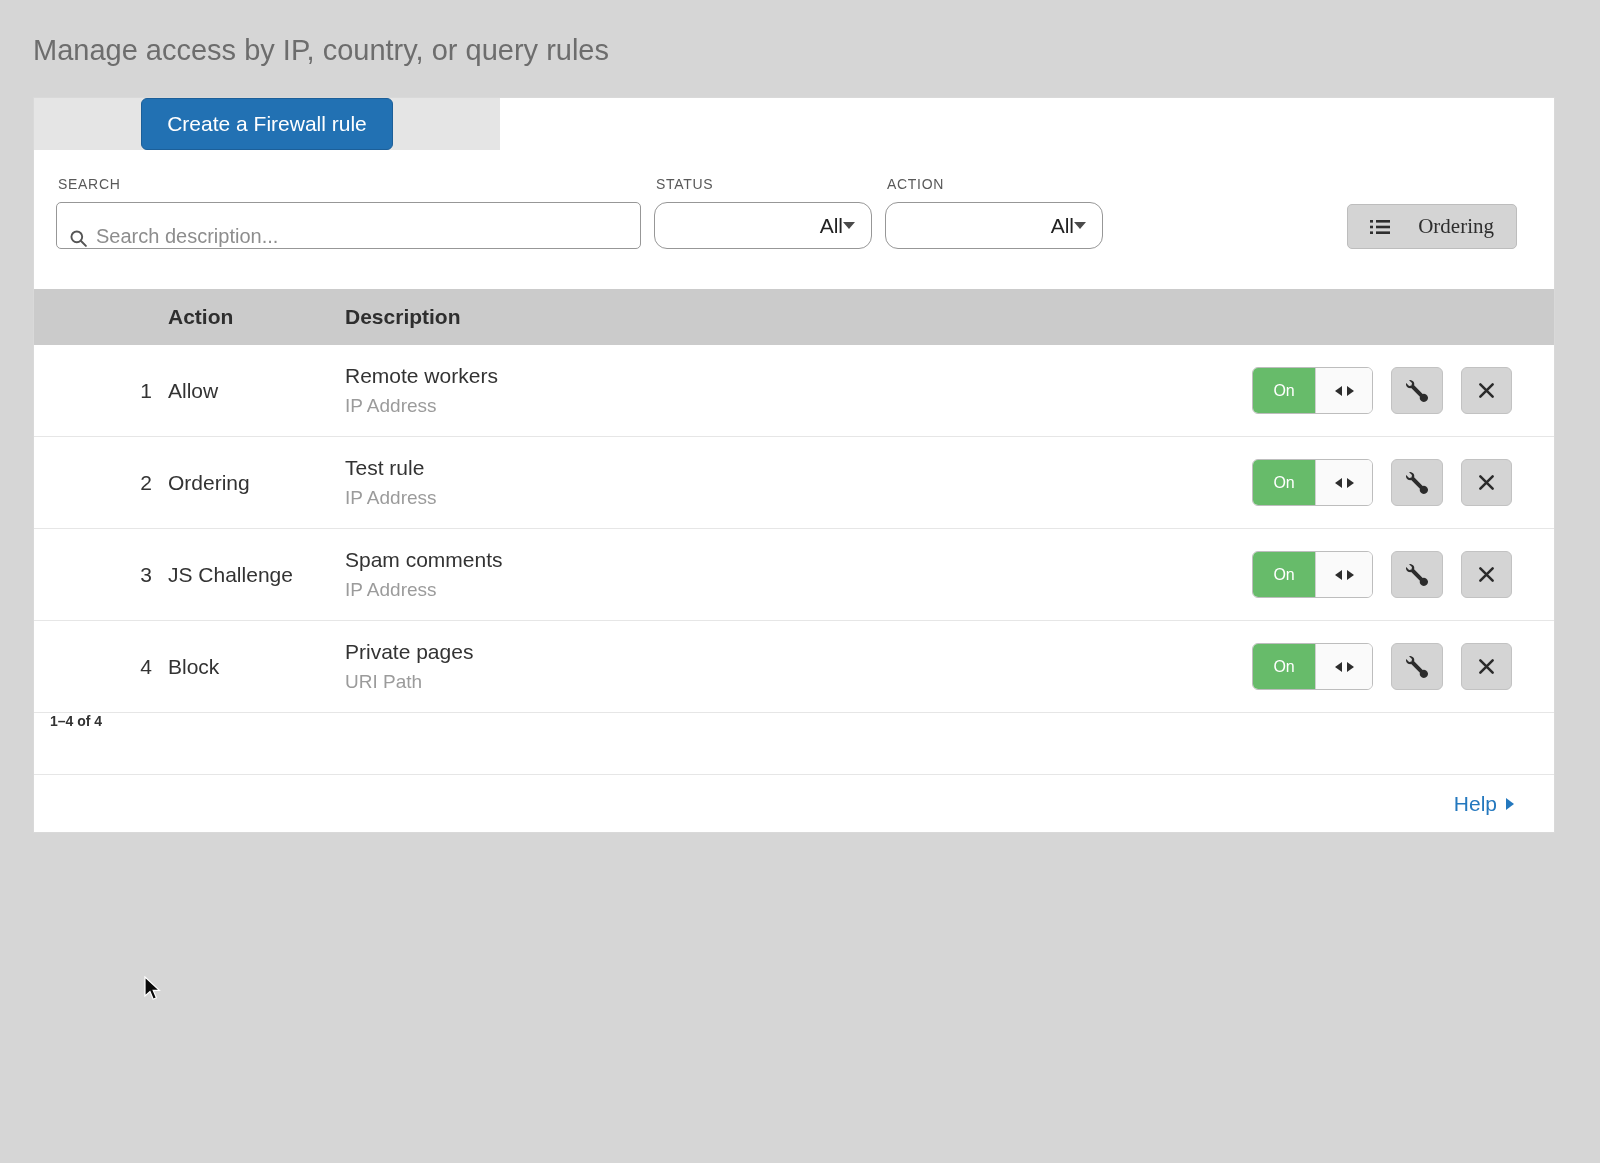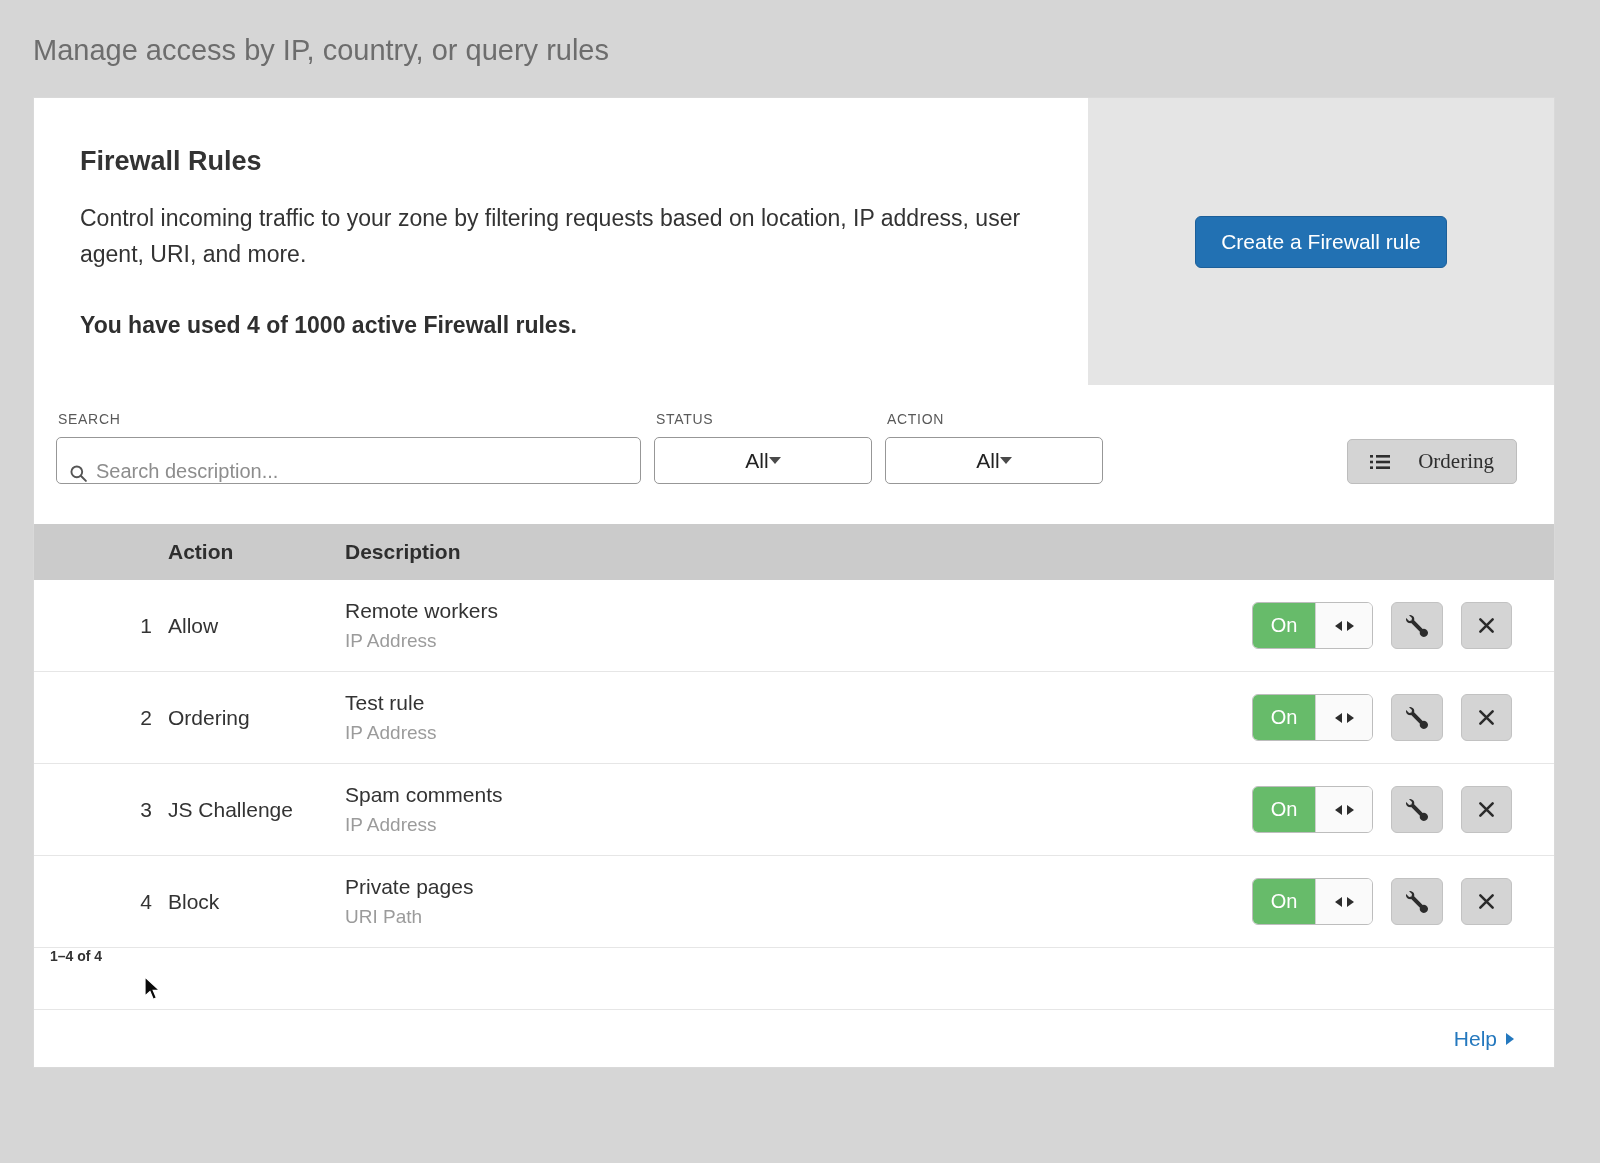--- a/index.html
+++ b/index.html
@@ -60,23 +60,23 @@
     padding: 0 12px;
   }
   .search-box input {
     flex: 1; border: none; outline: none;
     font-family: "Liberation Sans", sans-serif;
     font-size: 20px; color: #333; background: transparent;
   }
   .search-box input::placeholder { color: #8d8d8d; }
   .select-filter { width: 218px; }
   .select {
-    display: flex; align-items: center; justify-content: center;
+    display: flex; align-items: center; justify-content: flex-end;
     height: 47px; background: #fff;
-    border: 1px solid #979797; border-radius: 5px;
+    border: 1px solid #979797; border-radius: 13px;
     padding: 0 16px; font-size: 21px; color: #222; cursor: pointer;
   }
   .caret {
     width: 0; height: 0;
     border-left: 6px solid transparent; border-right: 6px solid transparent;
     border-top: 7px solid #4a4a4a;
   }
   .btn-ordering {
     margin-left: auto;
     display: flex; align-items: center; gap: 28px;
@@ -108,21 +108,21 @@
   .desc-sub { font-size: 19px; color: #9b9b9b; }
 
   .toggle {
     display: flex; height: 47px;
     border-radius: 6px; overflow: hidden;
     border: 1px solid #bdbdbd; cursor: pointer;
   }
   .toggle-on {
     width: 63px; background: #67bb6a; color: #fff;
     display: flex; align-items: center; justify-content: center;
-    font-size: 20px;
+    font-size: 16px;
   }
   .toggle-handle {
     width: 58px; background: #fafafa;
     border-left: 1px solid #cfcfcf;
     display: flex; align-items: center; justify-content: center; gap: 5px;
   }
   .tri { width: 0; height: 0; display: inline-block; }
   .tri-left { border-top: 5px solid transparent; border-bottom: 5px solid transparent; border-right: 7px solid #2d2d2d; }
   .tri-right { border-top: 5px solid transparent; border-bottom: 5px solid transparent; border-left: 7px solid #2d2d2d; }
 
@@ -159,25 +159,20 @@
 
 <div class="page">
 
   <div class="page-header">
     <div class="page-subtitle">Manage access by IP, country, or query rules</div>
   </div>
 
   <div class="card">
 
     <div class="card-top">
-      <div class="card-top-left">
-        <h2 class="rules-title">Firewall Rules</h2>
-        <p class="rules-desc">Control incoming traffic to your zone by filtering requests based on location, IP address, user agent, URI, and more.</p>
-        <p class="rules-usage">You have used 4 of 1000 active Firewall rules.</p>
-      </div>
       <div class="card-top-right">
         <button class="btn-primary">Create a Firewall rule</button>
       </div>
     </div>
 
     <div class="filters">
       <div class="filter search-filter">
         <span class="filter-label">SEARCH</span>
         <div class="search-box">
           <svg width="19" height="19" viewBox="0 0 18 18">

